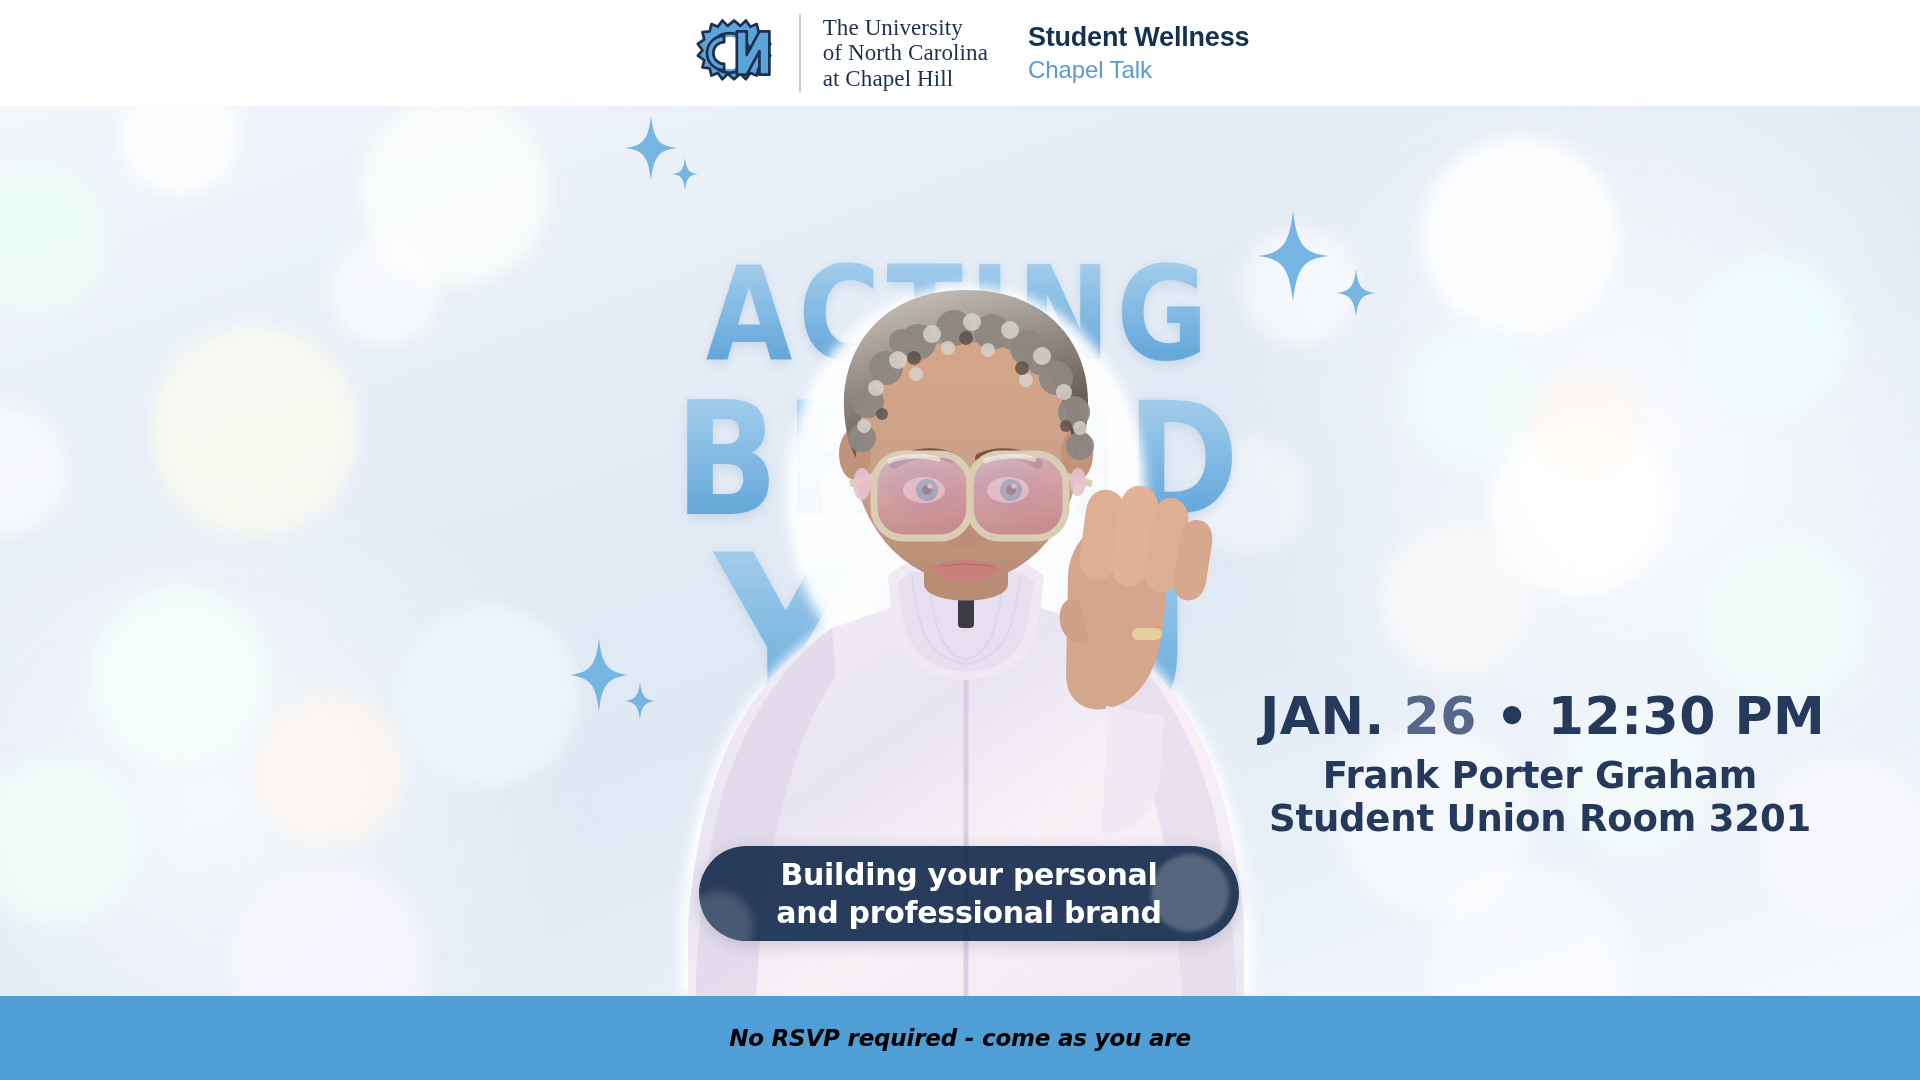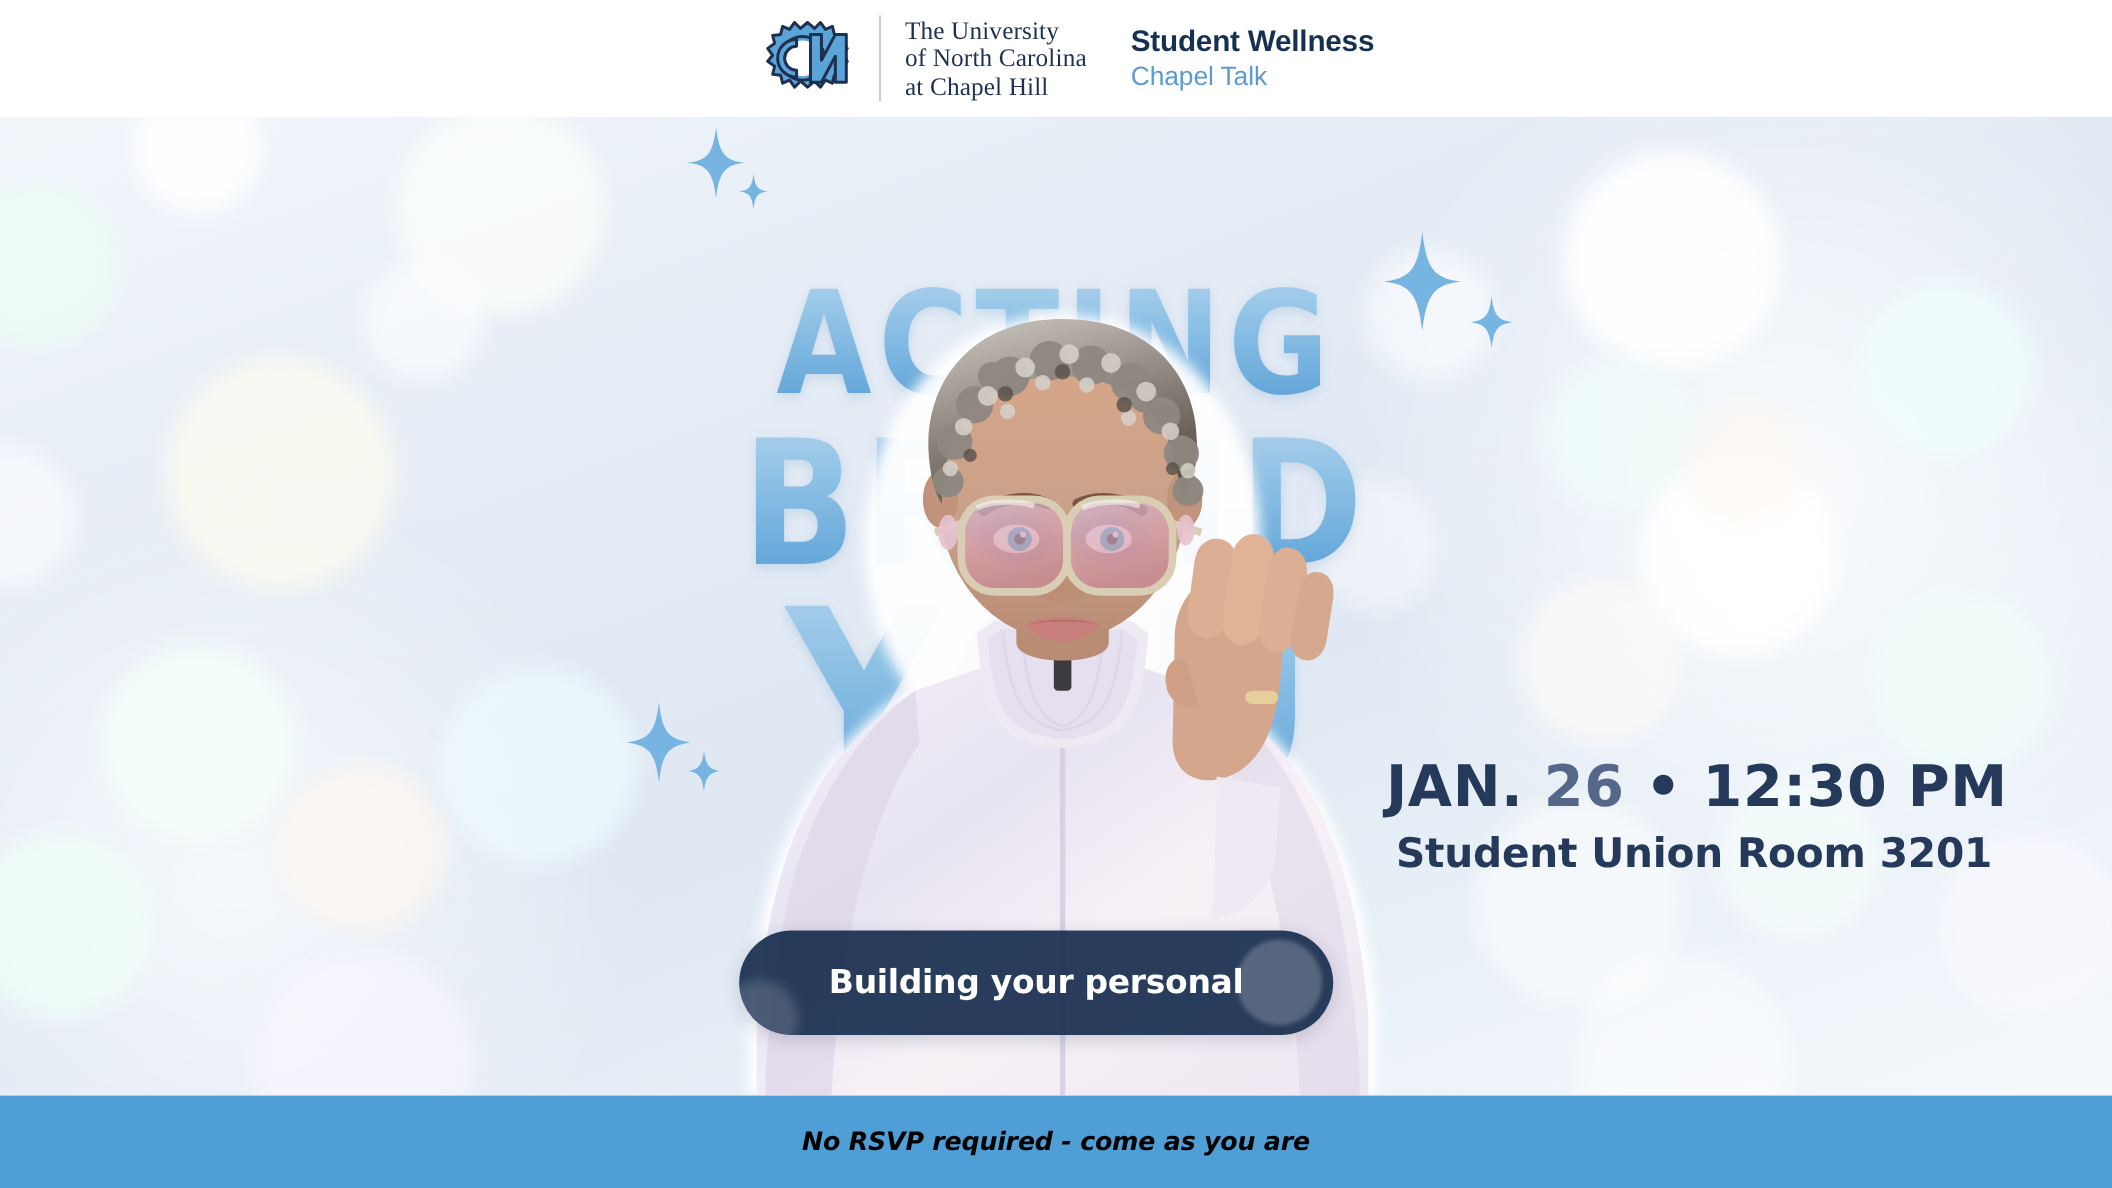--- a/index.html
+++ b/index.html
@@ -108,21 +108,21 @@
   }
   .det-date .d-num{ color:#55688a; }
   .det-loc{
     font-family:"DejaVu Sans", sans-serif;
     font-size:37px; font-weight:bold; color:#25395b;
     line-height:43px; margin-top:8px; letter-spacing:-.2px;
   }
 
   
   .pill{
-    position:absolute; left:672px; top:740px; width:540px; height:95px;
+    position:absolute; left:699px; top:740px; width:540px; height:95px;
     background:rgba(23,44,77,.92);
     border-radius:50px;
     display:flex; align-items:center; justify-content:center;
     z-index:20;
     box-shadow:0 4px 16px rgba(25,40,70,.18);
     overflow:hidden;
   }
   .pill-ghost{
     position:absolute; right:10px; top:8px; width:78px; height:78px;
     border-radius:50%; background:rgba(255,255,255,.22); filter:blur(2px);
@@ -421,29 +421,31 @@
         <path d="M442 324 C430 320 422 330 424 346 C426 362 440 370 454 366" fill="#cfa086"></path>
         <rect x="496" y="352" width="30" height="12" rx="6" fill="#e6cf9a"></rect>
         <path d="M470 430 C470 470 468 520 466 560 C498 556 520 534 524 500 L528 440 Z" fill="#efe9f4"></path>
       </g>
     </svg>
   </div>
 
   <div class="details">
     <div class="det-date"><span>JAN. </span><span class="d-num">26</span><span> • 12:30 PM</span></div>
     <div class="det-loc">
+      <div>Frank Porter Graham</div>
       <div>Student Union Room 3201</div>
     </div>
   </div>
 
   <div class="pill">
     <div class="pill-ghost"></div>
     <div class="pill-ghost2"></div>
     <div class="pill-text">
       <div>Building your personal</div>
+      <div>and professional brand</div>
     </div>
   </div>
 
 </div>
 
 <div class="footer">
   <div class="foot-1">No RSVP required - come as you are</div>
 </div>
 
 </body></html>

